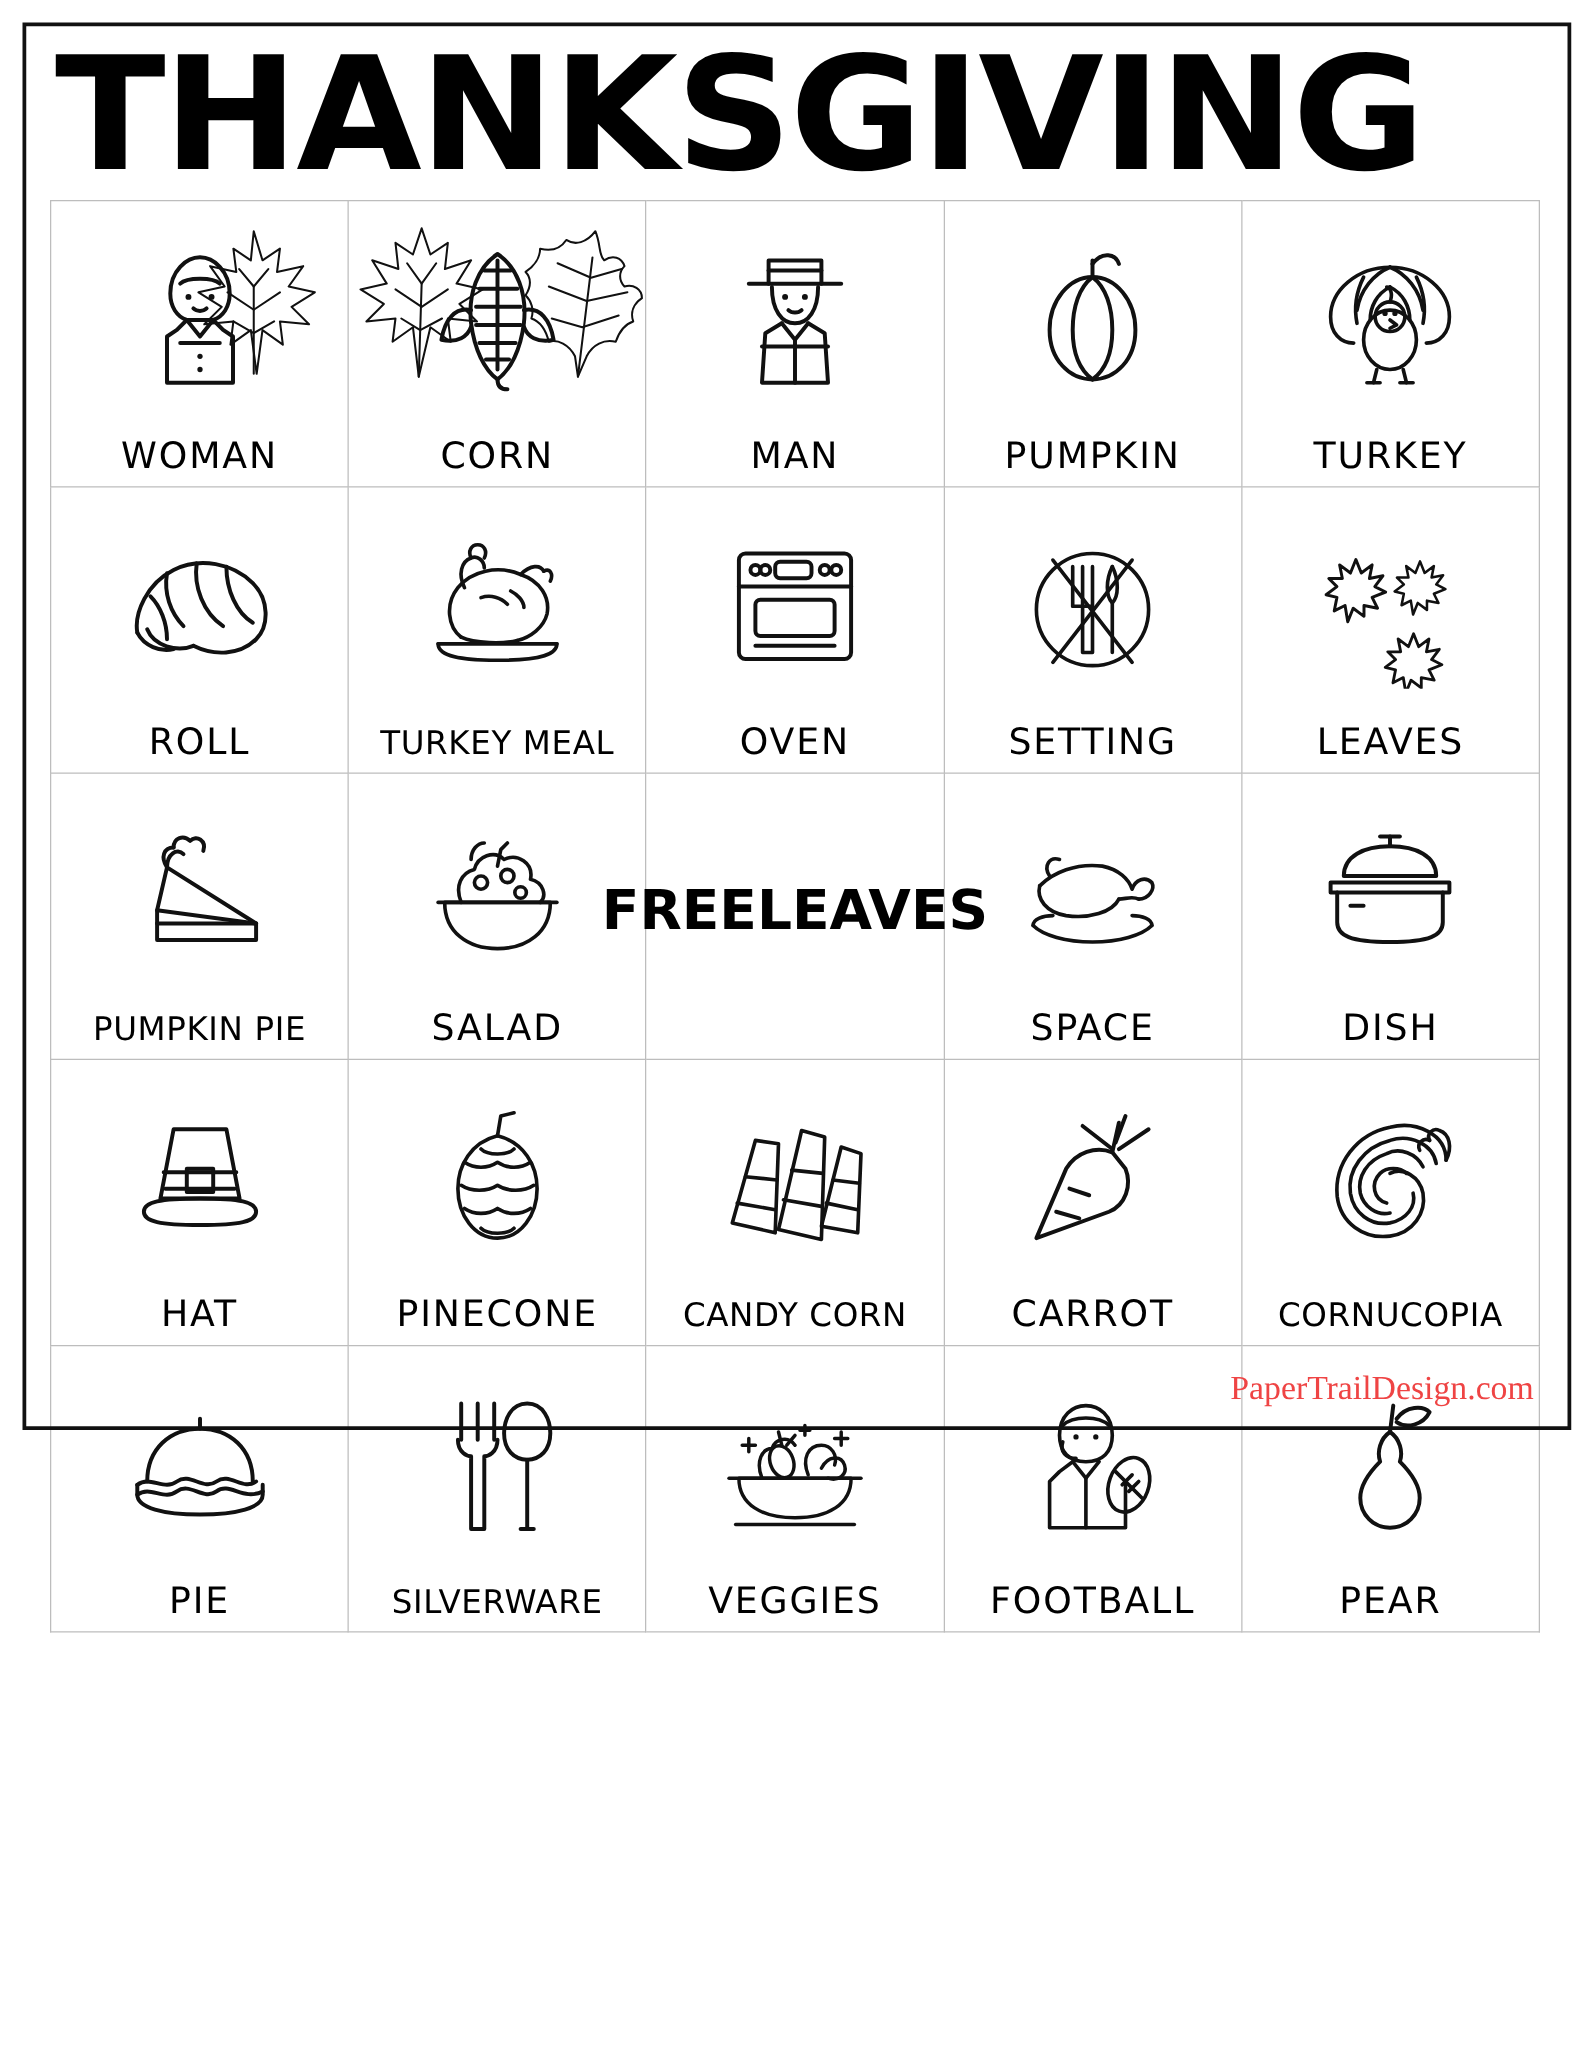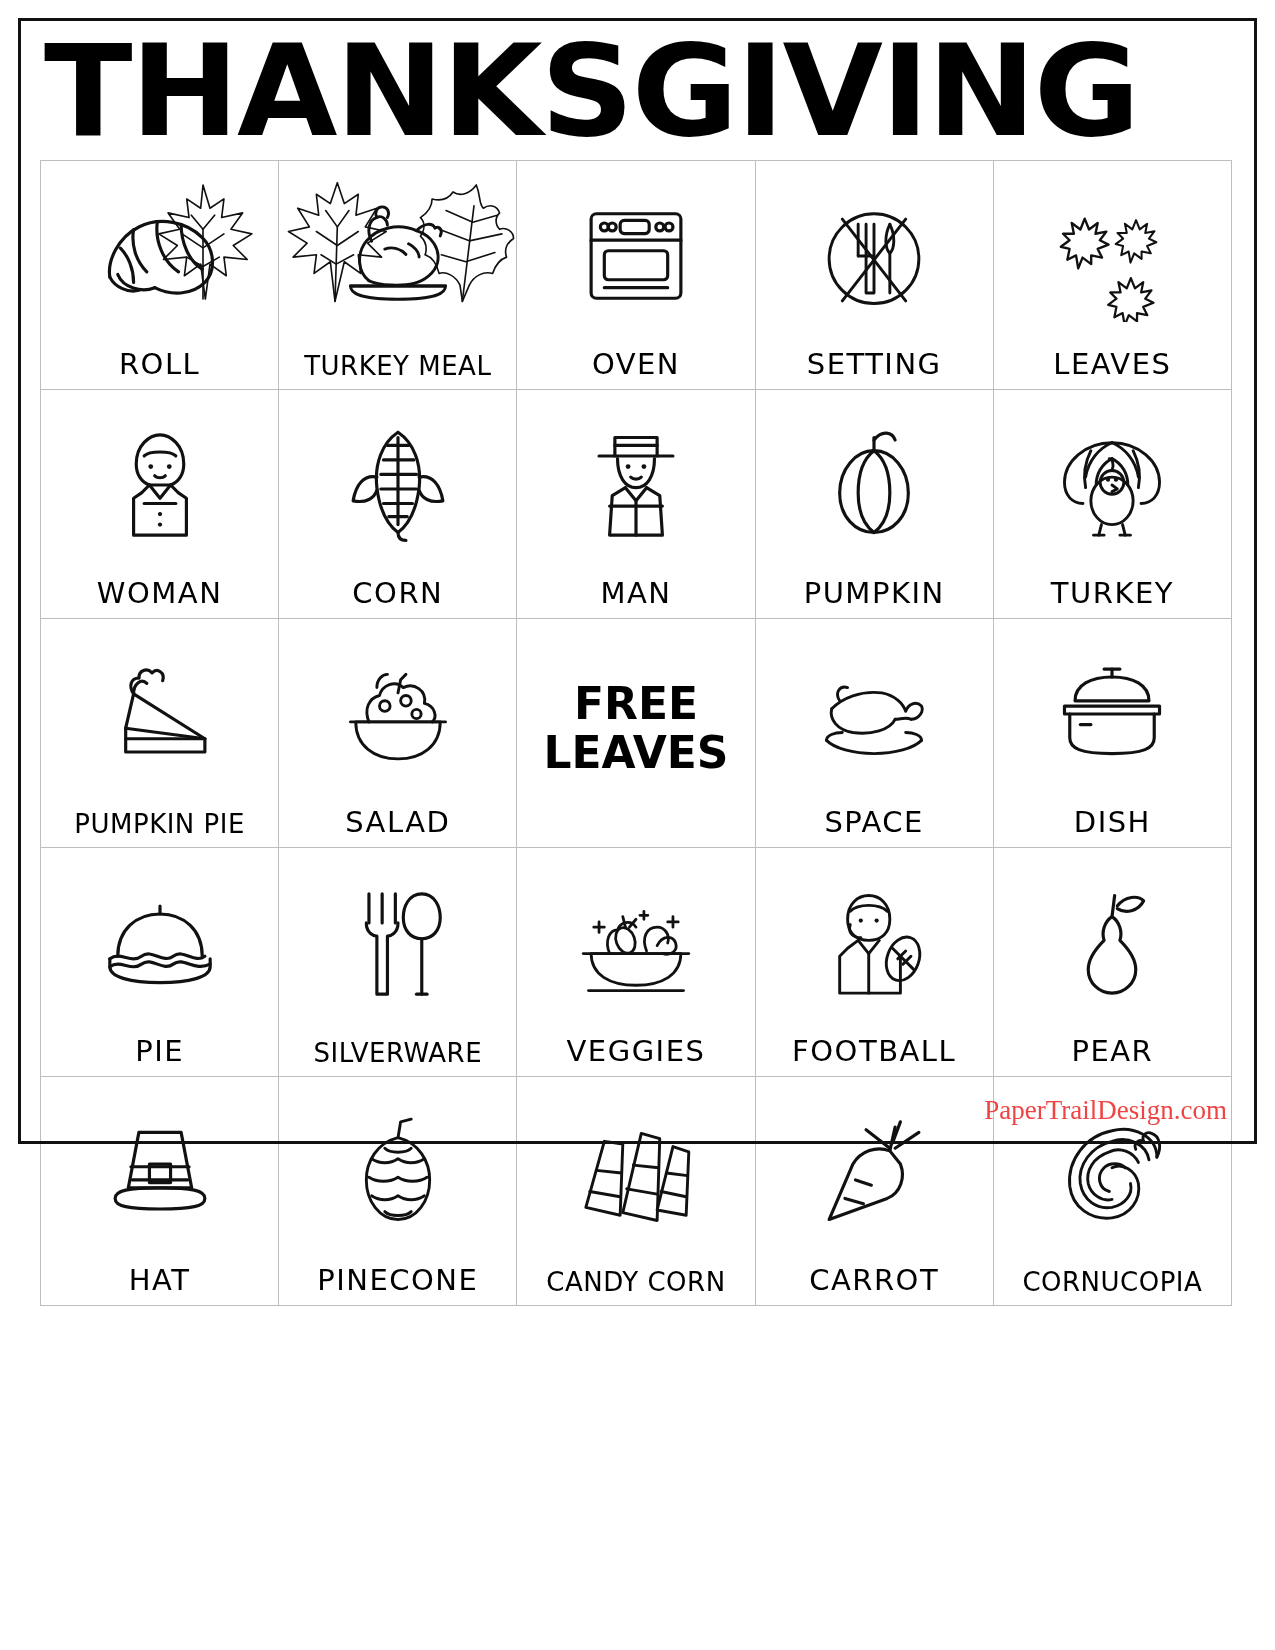--- a/index.html
+++ b/index.html
@@ -123,21 +123,20 @@
   }
   .free-space {
     font-family: "DejaVu Sans", sans-serif;
     font-weight: bold;
     font-size: 44px;
     line-height: 1.12;
     letter-spacing: 0px;
     text-align: center;
     flex: 1 1 auto;
     display: flex;
-    flex-direction: column;
     justify-content: center;
     align-items: center;
     width: 100%;
   }
 
   
   .footer {
     position: absolute;
     right: 48px;
     bottom: 36px;
@@ -182,103 +181,20 @@
 
   <div class="grid-wrap">
     <table class="bingo">
       <tbody>
 
         <tr>
           <td>
             <div class="cell">
               <div class="cell-icon">
                 <svg viewBox="0 0 100 100" fill="none" stroke="#111" stroke-width="2.4" stroke-linejoin="round" stroke-linecap="round">
-                  <path d="M12 66 C10 54 18 36 34 28 C50 20 70 24 82 36 C92 46 92 62 84 70 C74 80 58 80 46 74"></path>
-                  <path d="M12 66 C16 74 26 78 34 76"></path>
-                  <path d="M46 74 C36 78 22 74 18 64"></path>
-                  <path d="M30 30 C28 42 32 54 40 62"></path>
-                  <path d="M48 24 C46 38 52 54 64 62"></path>
-                  <path d="M66 26 C66 40 72 54 82 60"></path>
-                  <path d="M20 44 C26 50 30 60 30 70"></path>
-                </svg>
-              </div>
-              <div class="cell-label">ROLL</div>
-            </div>
-          </td>
-          <td>
-            <div class="cell">
-              <div class="cell-icon">
-                <svg viewBox="0 0 100 100" fill="none" stroke="#111" stroke-width="2.2" stroke-linejoin="round" stroke-linecap="round">
-                  <path d="M28 68 C20 62 18 48 26 38 C34 28 50 24 64 30 C76 34 82 44 80 54 C78 62 70 68 62 70"></path>
-                  <path d="M28 68 C36 72 54 72 62 70"></path>
-                  <path d="M30 38 C26 30 28 22 34 20 C38 18 42 22 42 26"></path>
-                  <path d="M34 20 C32 16 34 12 38 12 C42 12 44 16 42 20"></path>
-                  <path d="M64 30 C70 24 76 24 78 28"></path>
-                  <path d="M78 28 C82 26 84 30 82 34"></path>
-                  <path d="M40 44 C46 42 52 44 56 48"></path>
-                  <path d="M58 40 C62 42 66 46 66 50"></path>
-                  <path d="M14 72 C14 78 22 82 50 82 C78 82 86 78 86 72 Z"></path>
-                  <path d="M14 72 L86 72"></path>
-                </svg>
-              </div>
-              <div class="cell-label small">TURKEY MEAL</div>
-            </div>
-          </td>
-          <td>
-            <div class="cell">
-              <div class="cell-icon">
-                <svg viewBox="0 0 100 100" fill="none" stroke="#111" stroke-width="2.4" stroke-linejoin="round" stroke-linecap="round">
-                  <rect x="16" y="18" width="68" height="64" rx="4"></rect>
-                  <path d="M16 38 L84 38"></path>
-                  <rect x="38" y="23" width="22" height="10" rx="3"></rect>
-                  <circle cx="26" cy="28" r="3"></circle>
-                  <circle cx="32" cy="28" r="3"></circle>
-                  <circle cx="68" cy="28" r="3"></circle>
-                  <circle cx="75" cy="28" r="3"></circle>
-                  <rect x="26" y="46" width="48" height="22" rx="3"></rect>
-                  <path d="M26 74 L74 74"></path>
-                </svg>
-              </div>
-              <div class="cell-label">OVEN</div>
-            </div>
-          </td>
-          <td>
-            <div class="cell">
-              <div class="cell-icon">
-                <svg viewBox="0 0 100 100" fill="none" stroke="#111" stroke-width="2.2" stroke-linejoin="round" stroke-linecap="round">
-                  <circle cx="50" cy="52" r="34"></circle>
-                  <path d="M26 22 L74 84 M74 22 L26 84"></path>
-                  <path d="M38 26 L38 50 M44 26 L44 50 M50 26 L50 50"></path>
-                  <path d="M38 50 L50 50 L50 78 L44 78 L44 50"></path>
-                  <path d="M62 26 C58 34 58 44 62 48 L62 78"></path>
-                  <path d="M62 26 C66 34 66 44 62 48"></path>
-                </svg>
-              </div>
-              <div class="cell-label">SETTING</div>
-            </div>
-          </td>
-          <td>
-            <div class="cell">
-              <div class="cell-icon">
-                <svg viewBox="0 0 100 100" fill="none" stroke="#111" stroke-width="2.2" stroke-linejoin="round" stroke-linecap="round">
-                  <path d="M26 24 L30 34 L38 28 L36 38 L46 36 L40 44 L48 48 L38 52 L42 60 L32 58 L32 66 L24 60 L20 70 L18 58 L10 62 L12 52 L4 50 L12 44 L6 38 L16 38 L14 28 L22 34 Z" transform="translate(8,2) scale(0.82)"></path>
-                  <path d="M26 24 L30 34 L38 28 L36 38 L46 36 L40 44 L48 48 L38 52 L42 60 L32 58 L32 66 L24 60 L20 70 L18 58 L10 62 L12 52 L4 50 L12 44 L6 38 L16 38 L14 28 L22 34 Z" transform="translate(50,6) scale(0.7)"></path>
-                  <path d="M26 24 L30 34 L38 28 L36 38 L46 36 L40 44 L48 48 L38 52 L42 60 L32 58 L32 66 L24 60 L20 70 L18 58 L10 62 L12 52 L4 50 L12 44 L6 38 L16 38 L14 28 L22 34 Z" transform="translate(44,48) scale(0.78)"></path>
-                </svg>
-              </div>
-              <div class="cell-label">LEAVES</div>
-            </div>
-          </td>
-        </tr>
-
-        <tr>
-          <td>
-            <div class="cell">
-              <div class="cell-icon">
-                <svg viewBox="0 0 100 100" fill="none" stroke="#111" stroke-width="2.4" stroke-linejoin="round" stroke-linecap="round">
                   <path d="M32 34 C32 20 42 12 50 12 C58 12 68 20 68 34 C68 42 64 48 58 50 L42 50 C36 48 32 42 32 34 Z"></path>
                   <path d="M38 28 C42 24 58 24 62 28"></path>
                   <circle cx="43" cy="36" r="1.8" fill="#111" stroke="none"></circle>
                   <circle cx="57" cy="36" r="1.8" fill="#111" stroke="none"></circle>
                   <path d="M46 43 C48 45 52 45 54 43"></path>
                   <path d="M42 50 L36 56 L30 60 L30 88 L70 88 L70 60 L64 56 L58 50"></path>
                   <path d="M42 50 L50 60 L58 50"></path>
                   <path d="M38 64 L62 64"></path>
                   <circle cx="50" cy="72" r="1.6" fill="#111" stroke="none"></circle>
                   <circle cx="50" cy="80" r="1.6" fill="#111" stroke="none"></circle>
@@ -361,20 +277,103 @@
               <div class="cell-label">TURKEY</div>
             </div>
           </td>
         </tr>
 
         <tr>
           <td>
             <div class="cell">
               <div class="cell-icon">
                 <svg viewBox="0 0 100 100" fill="none" stroke="#111" stroke-width="2.4" stroke-linejoin="round" stroke-linecap="round">
+                  <path d="M12 66 C10 54 18 36 34 28 C50 20 70 24 82 36 C92 46 92 62 84 70 C74 80 58 80 46 74"></path>
+                  <path d="M12 66 C16 74 26 78 34 76"></path>
+                  <path d="M46 74 C36 78 22 74 18 64"></path>
+                  <path d="M30 30 C28 42 32 54 40 62"></path>
+                  <path d="M48 24 C46 38 52 54 64 62"></path>
+                  <path d="M66 26 C66 40 72 54 82 60"></path>
+                  <path d="M20 44 C26 50 30 60 30 70"></path>
+                </svg>
+              </div>
+              <div class="cell-label">ROLL</div>
+            </div>
+          </td>
+          <td>
+            <div class="cell">
+              <div class="cell-icon">
+                <svg viewBox="0 0 100 100" fill="none" stroke="#111" stroke-width="2.2" stroke-linejoin="round" stroke-linecap="round">
+                  <path d="M28 68 C20 62 18 48 26 38 C34 28 50 24 64 30 C76 34 82 44 80 54 C78 62 70 68 62 70"></path>
+                  <path d="M28 68 C36 72 54 72 62 70"></path>
+                  <path d="M30 38 C26 30 28 22 34 20 C38 18 42 22 42 26"></path>
+                  <path d="M34 20 C32 16 34 12 38 12 C42 12 44 16 42 20"></path>
+                  <path d="M64 30 C70 24 76 24 78 28"></path>
+                  <path d="M78 28 C82 26 84 30 82 34"></path>
+                  <path d="M40 44 C46 42 52 44 56 48"></path>
+                  <path d="M58 40 C62 42 66 46 66 50"></path>
+                  <path d="M14 72 C14 78 22 82 50 82 C78 82 86 78 86 72 Z"></path>
+                  <path d="M14 72 L86 72"></path>
+                </svg>
+              </div>
+              <div class="cell-label small">TURKEY MEAL</div>
+            </div>
+          </td>
+          <td>
+            <div class="cell">
+              <div class="cell-icon">
+                <svg viewBox="0 0 100 100" fill="none" stroke="#111" stroke-width="2.4" stroke-linejoin="round" stroke-linecap="round">
+                  <rect x="16" y="18" width="68" height="64" rx="4"></rect>
+                  <path d="M16 38 L84 38"></path>
+                  <rect x="38" y="23" width="22" height="10" rx="3"></rect>
+                  <circle cx="26" cy="28" r="3"></circle>
+                  <circle cx="32" cy="28" r="3"></circle>
+                  <circle cx="68" cy="28" r="3"></circle>
+                  <circle cx="75" cy="28" r="3"></circle>
+                  <rect x="26" y="46" width="48" height="22" rx="3"></rect>
+                  <path d="M26 74 L74 74"></path>
+                </svg>
+              </div>
+              <div class="cell-label">OVEN</div>
+            </div>
+          </td>
+          <td>
+            <div class="cell">
+              <div class="cell-icon">
+                <svg viewBox="0 0 100 100" fill="none" stroke="#111" stroke-width="2.2" stroke-linejoin="round" stroke-linecap="round">
+                  <circle cx="50" cy="52" r="34"></circle>
+                  <path d="M26 22 L74 84 M74 22 L26 84"></path>
+                  <path d="M38 26 L38 50 M44 26 L44 50 M50 26 L50 50"></path>
+                  <path d="M38 50 L50 50 L50 78 L44 78 L44 50"></path>
+                  <path d="M62 26 C58 34 58 44 62 48 L62 78"></path>
+                  <path d="M62 26 C66 34 66 44 62 48"></path>
+                </svg>
+              </div>
+              <div class="cell-label">SETTING</div>
+            </div>
+          </td>
+          <td>
+            <div class="cell">
+              <div class="cell-icon">
+                <svg viewBox="0 0 100 100" fill="none" stroke="#111" stroke-width="2.2" stroke-linejoin="round" stroke-linecap="round">
+                  <path d="M26 24 L30 34 L38 28 L36 38 L46 36 L40 44 L48 48 L38 52 L42 60 L32 58 L32 66 L24 60 L20 70 L18 58 L10 62 L12 52 L4 50 L12 44 L6 38 L16 38 L14 28 L22 34 Z" transform="translate(8,2) scale(0.82)"></path>
+                  <path d="M26 24 L30 34 L38 28 L36 38 L46 36 L40 44 L48 48 L38 52 L42 60 L32 58 L32 66 L24 60 L20 70 L18 58 L10 62 L12 52 L4 50 L12 44 L6 38 L16 38 L14 28 L22 34 Z" transform="translate(50,6) scale(0.7)"></path>
+                  <path d="M26 24 L30 34 L38 28 L36 38 L46 36 L40 44 L48 48 L38 52 L42 60 L32 58 L32 66 L24 60 L20 70 L18 58 L10 62 L12 52 L4 50 L12 44 L6 38 L16 38 L14 28 L22 34 Z" transform="translate(44,48) scale(0.78)"></path>
+                </svg>
+              </div>
+              <div class="cell-label">LEAVES</div>
+            </div>
+          </td>
+        </tr>
+
+        <tr>
+          <td>
+            <div class="cell">
+              <div class="cell-icon">
+                <svg viewBox="0 0 100 100" fill="none" stroke="#111" stroke-width="2.4" stroke-linejoin="round" stroke-linecap="round">
                   <path d="M24 60 L30 34 L84 68 L24 68 Z"></path>
                   <path d="M24 68 L24 78 L84 78 L84 68"></path>
                   <path d="M30 34 C30 26 36 22 40 26"></path>
                   <path d="M30 34 C26 28 28 22 34 22"></path>
                   <path d="M34 22 C34 16 40 14 44 18 C48 14 54 18 52 24"></path>
                   <path d="M24 60 L84 68"></path>
                 </svg>
               </div>
               <div class="cell-label small">PUMPKIN PIE</div>
             </div>
@@ -426,20 +425,97 @@
                 <svg viewBox="0 0 100 100" fill="none" stroke="#111" stroke-width="2.4" stroke-linejoin="round" stroke-linecap="round">
                   <path d="M22 40 C22 28 34 22 50 22 C66 22 78 28 78 40 Z"></path>
                   <path d="M50 22 L50 16"></path>
                   <path d="M44 16 L56 16"></path>
                   <path d="M14 44 L86 44 L86 50 L14 50 Z"></path>
                   <path d="M18 50 L18 68 C18 76 26 80 50 80 C74 80 82 76 82 68 L82 50"></path>
                   <path d="M26 58 L34 58"></path>
                 </svg>
               </div>
               <div class="cell-label">DISH</div>
+            </div>
+          </td>
+        </tr>
+
+        <tr>
+          <td>
+            <div class="cell">
+              <div class="cell-icon">
+                <svg viewBox="0 0 100 100" fill="none" stroke="#111" stroke-width="2.4" stroke-linejoin="round" stroke-linecap="round">
+                  <path d="M34 20 L66 20 L74 62 L26 62 Z"></path>
+                  <path d="M16 70 C16 64 26 62 50 62 C74 62 84 64 84 70 C84 76 74 78 50 78 C26 78 16 76 16 70 Z"></path>
+                  <path d="M28 46 L72 46 M29 56 L71 56"></path>
+                  <rect x="42" y="44" width="16" height="14"></rect>
+                </svg>
+              </div>
+              <div class="cell-label">HAT</div>
+            </div>
+          </td>
+          <td>
+            <div class="cell">
+              <div class="cell-icon">
+                <svg viewBox="0 0 100 100" fill="none" stroke="#111" stroke-width="2.2" stroke-linejoin="round" stroke-linecap="round">
+                  <path d="M50 24 C34 28 26 42 26 56 C26 72 36 86 50 86 C64 86 74 72 74 56 C74 42 66 28 50 24 Z"></path>
+                  <path d="M50 24 L52 12 L60 10"></path>
+                  <path d="M30 40 C36 44 44 44 50 40 C56 44 64 44 70 40"></path>
+                  <path d="M28 54 C34 58 44 58 50 54 C56 58 66 58 72 54"></path>
+                  <path d="M30 68 C36 72 44 72 50 68 C56 72 64 72 70 68"></path>
+                  <path d="M40 80 C44 84 56 84 60 80"></path>
+                  <path d="M40 32 C44 36 56 36 60 32"></path>
+                </svg>
+              </div>
+              <div class="cell-label">PINECONE</div>
+            </div>
+          </td>
+          <td>
+            <div class="cell">
+              <div class="cell-icon">
+                <svg viewBox="0 0 100 100" fill="none" stroke="#111" stroke-width="2.2" stroke-linejoin="round" stroke-linecap="round">
+                  <path d="M26 26 L12 76 L38 82 L40 28 Z"></path>
+                  <path d="M20 48 L39 50 M15 64 L38 68"></path>
+                  <path d="M54 20 L40 80 L66 86 L68 24 Z"></path>
+                  <path d="M48 44 L67 46 M43 62 L66 66"></path>
+                  <path d="M78 30 L66 78 L88 82 L90 34 Z"></path>
+                  <path d="M73 50 L89 52 M69 64 L88 68"></path>
+                </svg>
+              </div>
+              <div class="cell-label small">CANDY CORN</div>
+            </div>
+          </td>
+          <td>
+            <div class="cell">
+              <div class="cell-icon">
+                <svg viewBox="0 0 100 100" fill="none" stroke="#111" stroke-width="2.4" stroke-linejoin="round" stroke-linecap="round">
+                  <path d="M62 34 C52 30 40 34 34 44 L16 86 L60 70 C70 66 74 54 70 44 Z"></path>
+                  <path d="M36 56 L48 60 M28 70 L42 74"></path>
+                  <path d="M62 34 L66 16"></path>
+                  <path d="M62 32 L44 18"></path>
+                  <path d="M66 32 L84 20"></path>
+                  <path d="M64 28 L70 12"></path>
+                </svg>
+              </div>
+              <div class="cell-label">CARROT</div>
+            </div>
+          </td>
+          <td>
+            <div class="cell">
+              <div class="cell-icon">
+                <svg viewBox="0 0 100 100" fill="none" stroke="#111" stroke-width="2.2" stroke-linejoin="round" stroke-linecap="round">
+                  <path d="M84 38 C84 22 66 14 50 18 C30 22 16 40 18 60 C20 76 34 86 50 84 C64 82 72 70 70 58 C68 48 58 42 50 46"></path>
+                  <path d="M78 40 C76 28 62 22 50 26 C34 30 24 44 26 58 C28 70 38 78 50 76 C60 74 66 66 64 58"></path>
+                  <path d="M70 42 C66 34 56 30 48 34 C36 38 30 48 32 58 C34 66 42 72 50 70"></path>
+                  <path d="M60 46 C56 42 48 42 44 46 C38 52 40 62 48 64"></path>
+                  <path d="M84 38 C88 30 86 22 80 20 C76 18 72 22 74 26"></path>
+                  <path d="M74 26 C70 24 66 28 68 32"></path>
+                </svg>
+              </div>
+              <div class="cell-label small">CORNUCOPIA</div>
             </div>
           </td>
         </tr>
 
         <tr>
           <td>
             <div class="cell">
               <div class="cell-icon">
                 <svg viewBox="0 0 100 100" fill="none" stroke="#111" stroke-width="2.4" stroke-linejoin="round" stroke-linecap="round">
                   <path d="M18 60 C18 40 32 28 50 28 C68 28 82 40 82 60"></path>
@@ -512,95 +588,18 @@
                 <svg viewBox="0 0 100 100" fill="none" stroke="#111" stroke-width="2.4" stroke-linejoin="round" stroke-linecap="round">
                   <path d="M50 30 C44 34 42 42 44 48 C38 54 32 62 32 70 C32 80 40 88 50 88 C60 88 68 80 68 70 C68 62 62 54 56 48 C58 42 56 34 50 30 Z"></path>
                   <path d="M50 30 L52 14"></path>
                   <path d="M54 22 C60 14 70 14 74 18 C70 26 60 28 54 24"></path>
                 </svg>
               </div>
               <div class="cell-label">PEAR</div>
             </div>
           </td>
         </tr>
-
-        <tr>
-          <td>
-            <div class="cell">
-              <div class="cell-icon">
-                <svg viewBox="0 0 100 100" fill="none" stroke="#111" stroke-width="2.4" stroke-linejoin="round" stroke-linecap="round">
-                  <path d="M34 20 L66 20 L74 62 L26 62 Z"></path>
-                  <path d="M16 70 C16 64 26 62 50 62 C74 62 84 64 84 70 C84 76 74 78 50 78 C26 78 16 76 16 70 Z"></path>
-                  <path d="M28 46 L72 46 M29 56 L71 56"></path>
-                  <rect x="42" y="44" width="16" height="14"></rect>
-                </svg>
-              </div>
-              <div class="cell-label">HAT</div>
-            </div>
-          </td>
-          <td>
-            <div class="cell">
-              <div class="cell-icon">
-                <svg viewBox="0 0 100 100" fill="none" stroke="#111" stroke-width="2.2" stroke-linejoin="round" stroke-linecap="round">
-                  <path d="M50 24 C34 28 26 42 26 56 C26 72 36 86 50 86 C64 86 74 72 74 56 C74 42 66 28 50 24 Z"></path>
-                  <path d="M50 24 L52 12 L60 10"></path>
-                  <path d="M30 40 C36 44 44 44 50 40 C56 44 64 44 70 40"></path>
-                  <path d="M28 54 C34 58 44 58 50 54 C56 58 66 58 72 54"></path>
-                  <path d="M30 68 C36 72 44 72 50 68 C56 72 64 72 70 68"></path>
-                  <path d="M40 80 C44 84 56 84 60 80"></path>
-                  <path d="M40 32 C44 36 56 36 60 32"></path>
-                </svg>
-              </div>
-              <div class="cell-label">PINECONE</div>
-            </div>
-          </td>
-          <td>
-            <div class="cell">
-              <div class="cell-icon">
-                <svg viewBox="0 0 100 100" fill="none" stroke="#111" stroke-width="2.2" stroke-linejoin="round" stroke-linecap="round">
-                  <path d="M26 26 L12 76 L38 82 L40 28 Z"></path>
-                  <path d="M20 48 L39 50 M15 64 L38 68"></path>
-                  <path d="M54 20 L40 80 L66 86 L68 24 Z"></path>
-                  <path d="M48 44 L67 46 M43 62 L66 66"></path>
-                  <path d="M78 30 L66 78 L88 82 L90 34 Z"></path>
-                  <path d="M73 50 L89 52 M69 64 L88 68"></path>
-                </svg>
-              </div>
-              <div class="cell-label small">CANDY CORN</div>
-            </div>
-          </td>
-          <td>
-            <div class="cell">
-              <div class="cell-icon">
-                <svg viewBox="0 0 100 100" fill="none" stroke="#111" stroke-width="2.4" stroke-linejoin="round" stroke-linecap="round">
-                  <path d="M62 34 C52 30 40 34 34 44 L16 86 L60 70 C70 66 74 54 70 44 Z"></path>
-                  <path d="M36 56 L48 60 M28 70 L42 74"></path>
-                  <path d="M62 34 L66 16"></path>
-                  <path d="M62 32 L44 18"></path>
-                  <path d="M66 32 L84 20"></path>
-                  <path d="M64 28 L70 12"></path>
-                </svg>
-              </div>
-              <div class="cell-label">CARROT</div>
-            </div>
-          </td>
-          <td>
-            <div class="cell">
-              <div class="cell-icon">
-                <svg viewBox="0 0 100 100" fill="none" stroke="#111" stroke-width="2.2" stroke-linejoin="round" stroke-linecap="round">
-                  <path d="M84 38 C84 22 66 14 50 18 C30 22 16 40 18 60 C20 76 34 86 50 84 C64 82 72 70 70 58 C68 48 58 42 50 46"></path>
-                  <path d="M78 40 C76 28 62 22 50 26 C34 30 24 44 26 58 C28 70 38 78 50 76 C60 74 66 66 64 58"></path>
-                  <path d="M70 42 C66 34 56 30 48 34 C36 38 30 48 32 58 C34 66 42 72 50 70"></path>
-                  <path d="M60 46 C56 42 48 42 44 46 C38 52 40 62 48 64"></path>
-                  <path d="M84 38 C88 30 86 22 80 20 C76 18 72 22 74 26"></path>
-                  <path d="M74 26 C70 24 66 28 68 32"></path>
-                </svg>
-              </div>
-              <div class="cell-label small">CORNUCOPIA</div>
-            </div>
-          </td>
-        </tr>
       </tbody>
     </table>
   </div>
 
   <div class="footer">PaperTrailDesign.com</div>
 </div>
 
 </body></html>

